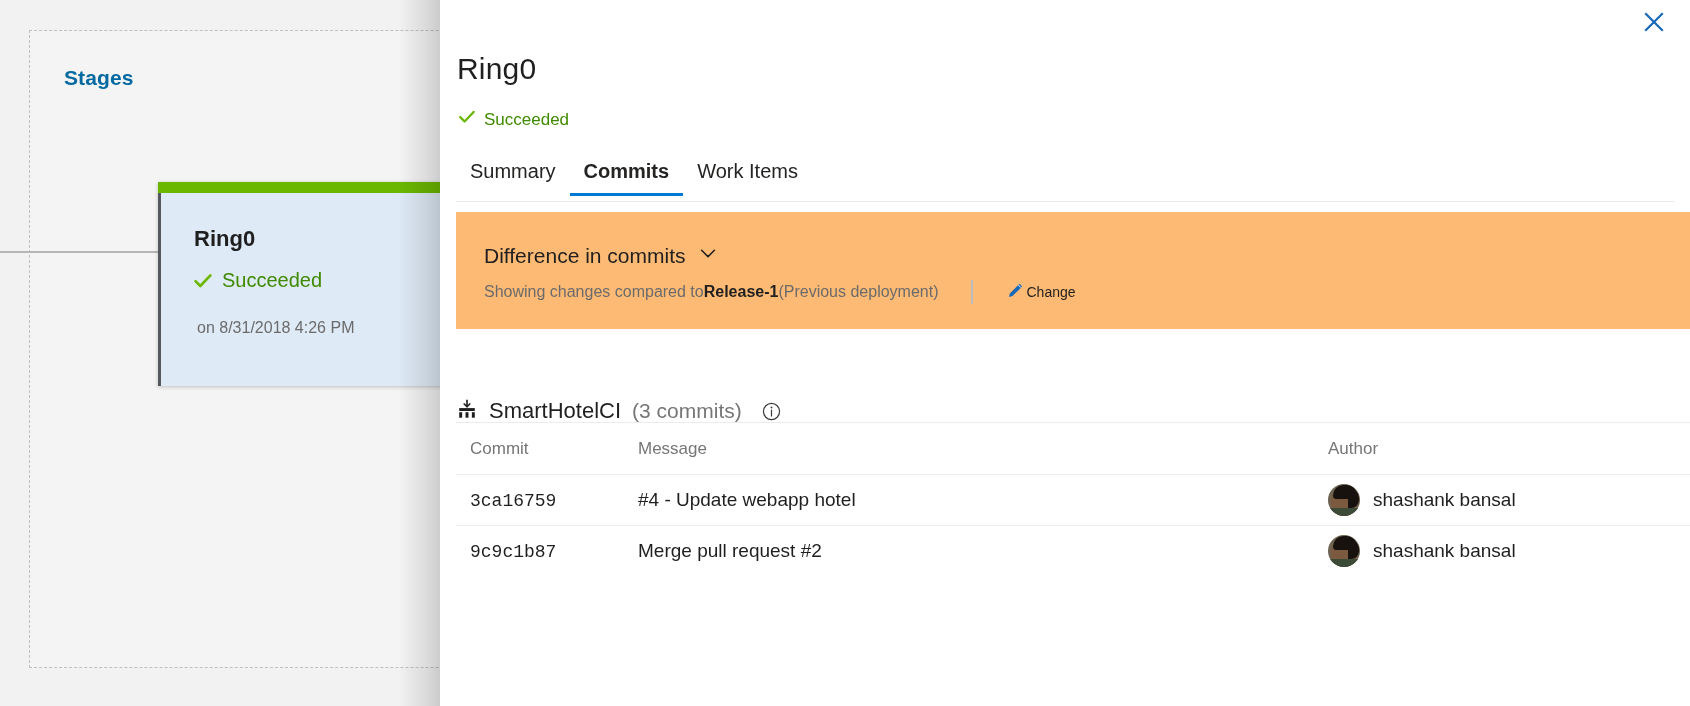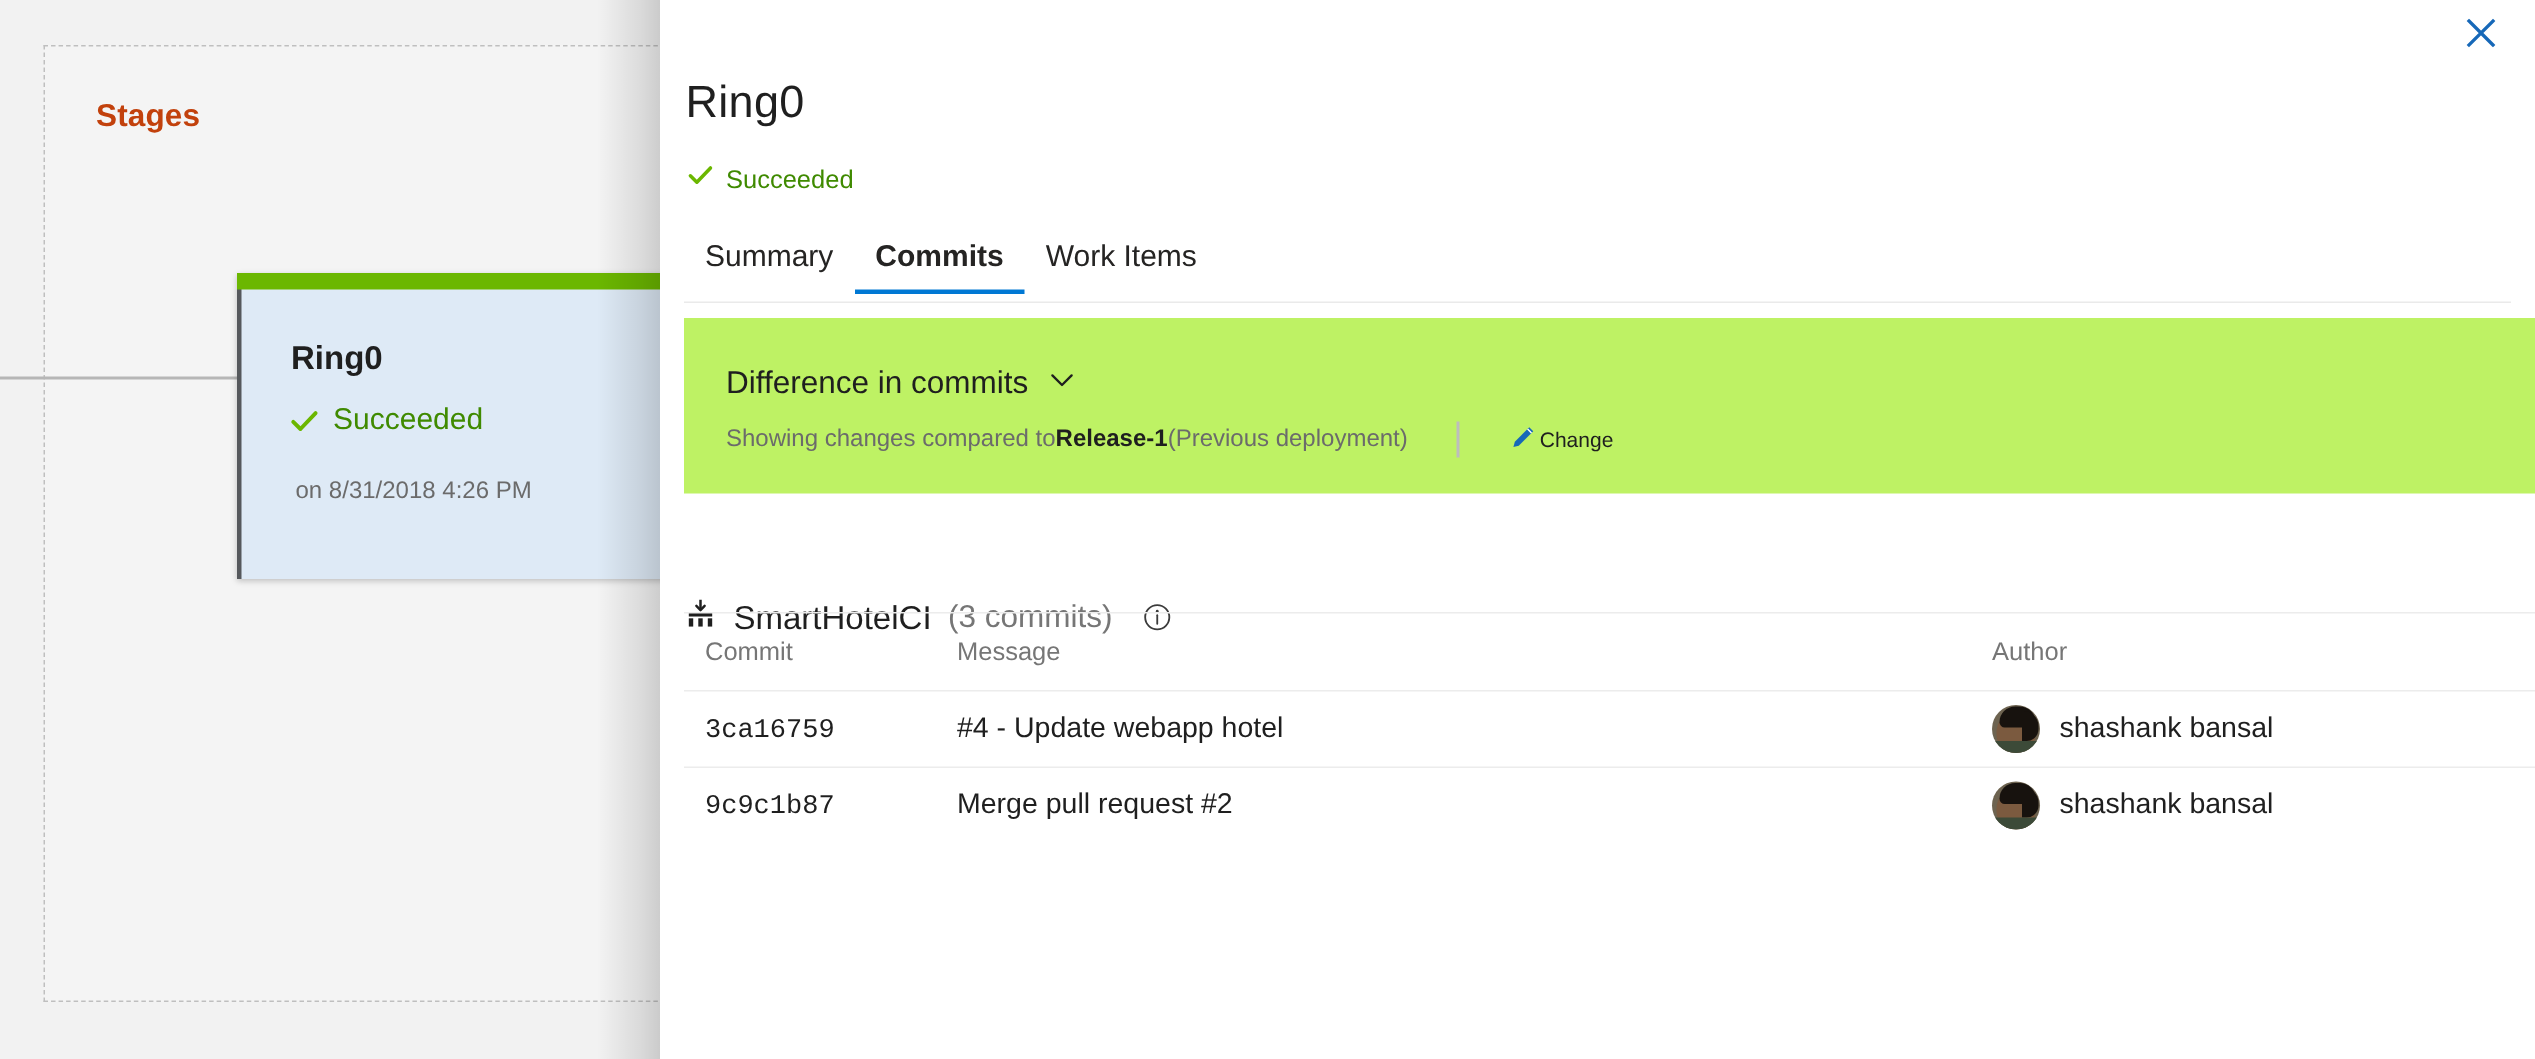--- a/index.html
+++ b/index.html
@@ -24,21 +24,21 @@
     position: absolute;
     left: 29px; top: 30px;
     width: 520px; height: 638px;
     border: 1px dashed #bfbfbf;
     background: #f4f4f4;
   }
   .stages-label {
     position: absolute;
     left: 64px; top: 66px;
     font-size: 21px; font-weight: 600;
-    color: #c2410c; letter-spacing: .1px;
+    color: #0369a1; letter-spacing: .1px;
   }
   .connector {
     position: absolute;
     left: 0px; top: 251px;
     width: 172px; height: 2px;
     background: #b6b6b6;
   }
 
   
   .stage-card {
@@ -118,21 +118,21 @@
   .tab.active::after {
     content: ""; position: absolute;
     left: 0; right: 0; bottom: 0; height: 3px;
     background: #0078d4;
   }
 
   
   .banner {
     position: absolute; left: 16px; top: 212px;
     width: 1234px; height: 117px;
-    background: #bef264;
+    background: #fdba74;
     padding: 30px 0 0 28px;
   }
   .banner-title {
     font-size: 21px; color: #1f1f1f; font-weight: 400;
     display: flex; align-items: center; gap: 11px;
     cursor: pointer;
   }
   .banner-sub {
     margin-top: 11px;
     font-size: 16px; color: #6b6b6b;
@@ -154,21 +154,21 @@
   .repo-row {
     position: absolute; left: 16px; top: 362px;
     display: flex; align-items: center; gap: 11px; margin-top: 36px;
   }
   .repo-name { font-size: 22px; color: #1f1f1f; }
   .repo-count { font-size: 21px; color: #767676; }
   .repo-info { margin-left: 8px; cursor: pointer; display: flex; }
 
   
   .tbl {
-    position: absolute; left: 16px; top: 408px;
+    position: absolute; left: 16px; top: 422px;
     width: 1234px;
     border-collapse: collapse;
     table-layout: fixed;
   }
   .tbl th {
     text-align: left;
     font-weight: 400;
     font-size: 17px;
     color: #767676;
     padding: 16px 0 15px 14px;

